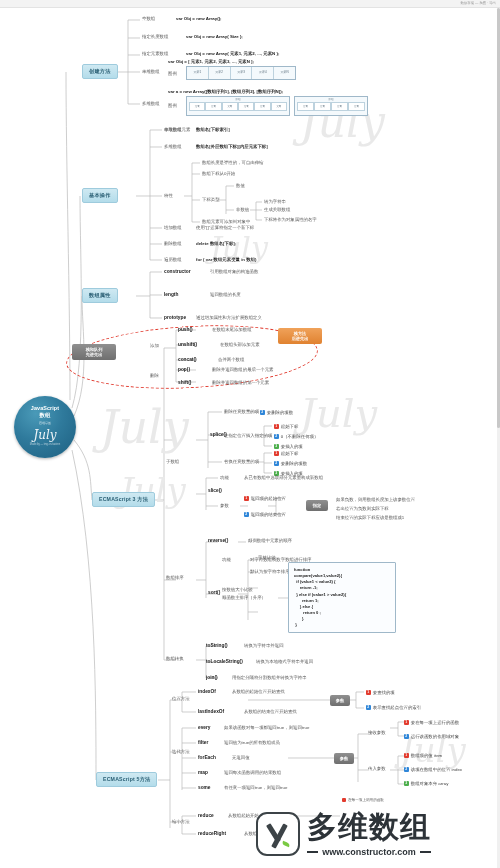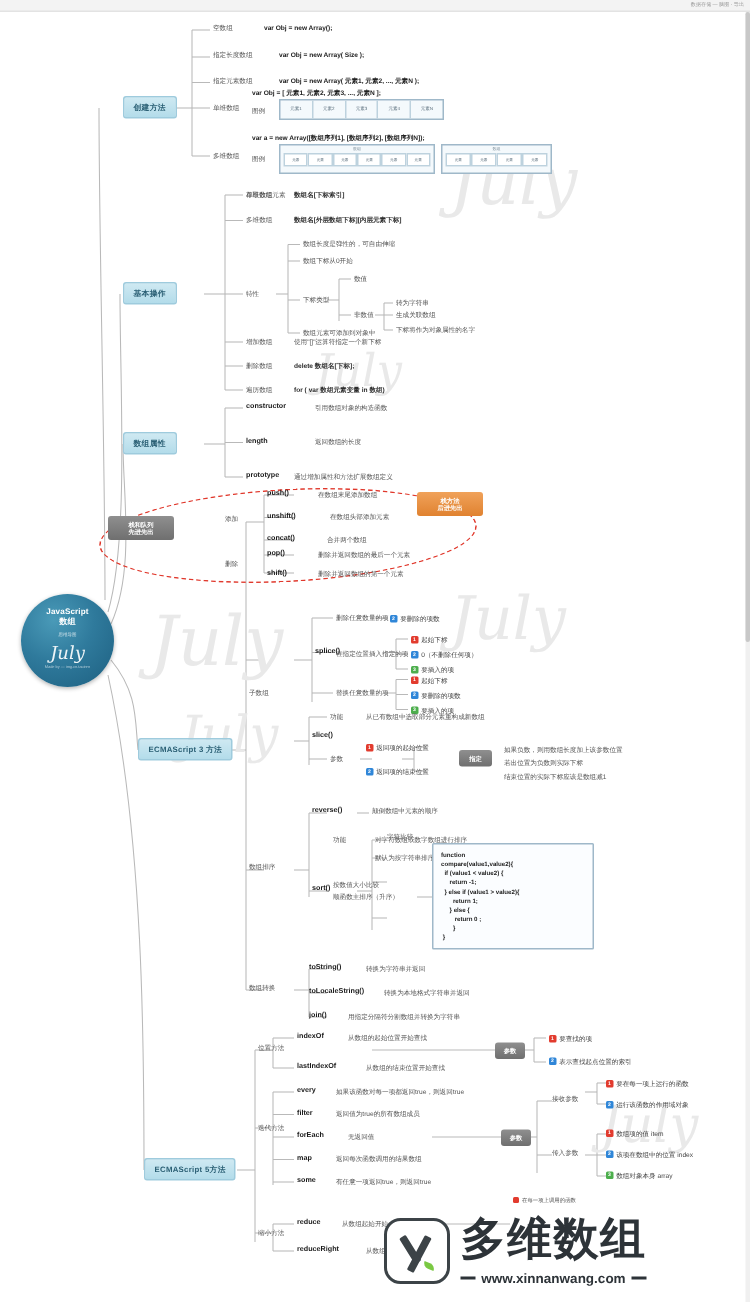--- a/index.html
+++ b/index.html
@@ -689,21 +689,21 @@
   <div id="wm-banner">
     <div id="wm-logo">
       <div class="s1"></div>
       <div class="s2"></div>
       <div class="s3"></div>
     </div>
     <div id="wm-text">
       <div class="big">多维数组</div>
       <div class="url">
         <div class="ln"></div>
-        <span>www.xinnanwang.com</span>
+        <span>www.constructor.com</span>
         <div class="ln"></div>
       </div>
     </div>
   </div>
 
   <div id="scrollbar">
     <div class="thumb"></div>
   </div>
 
 </div>

